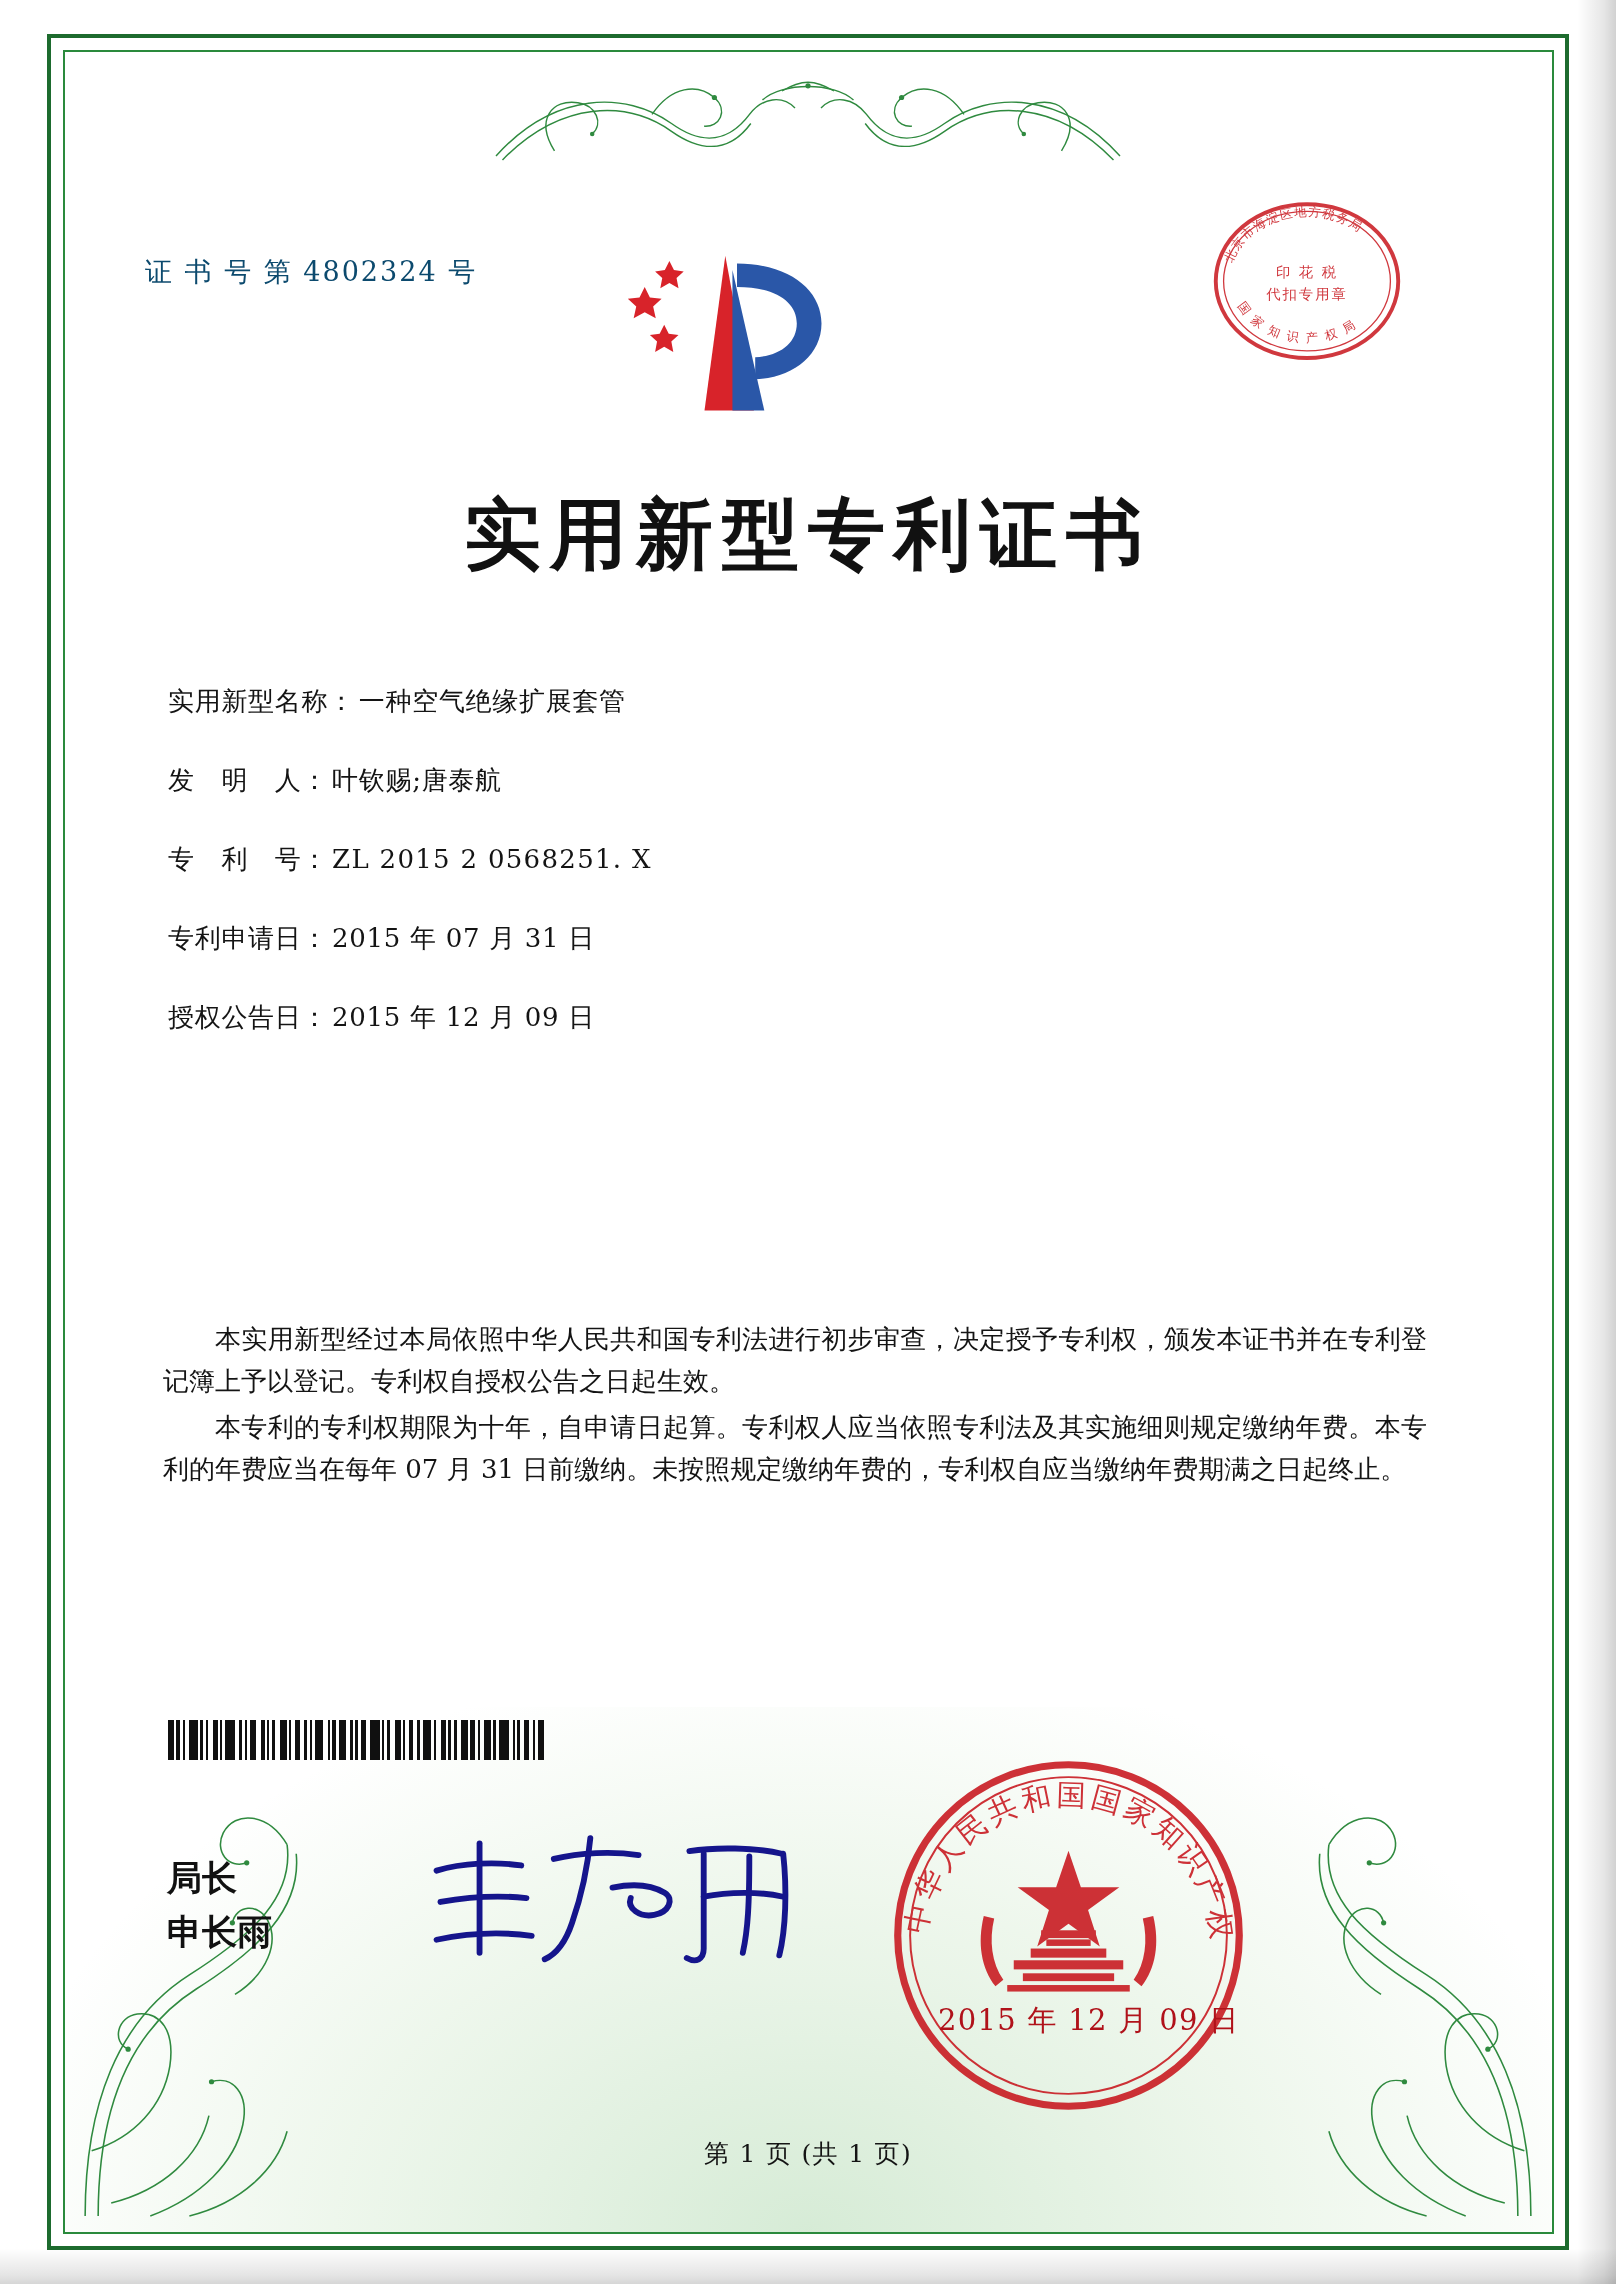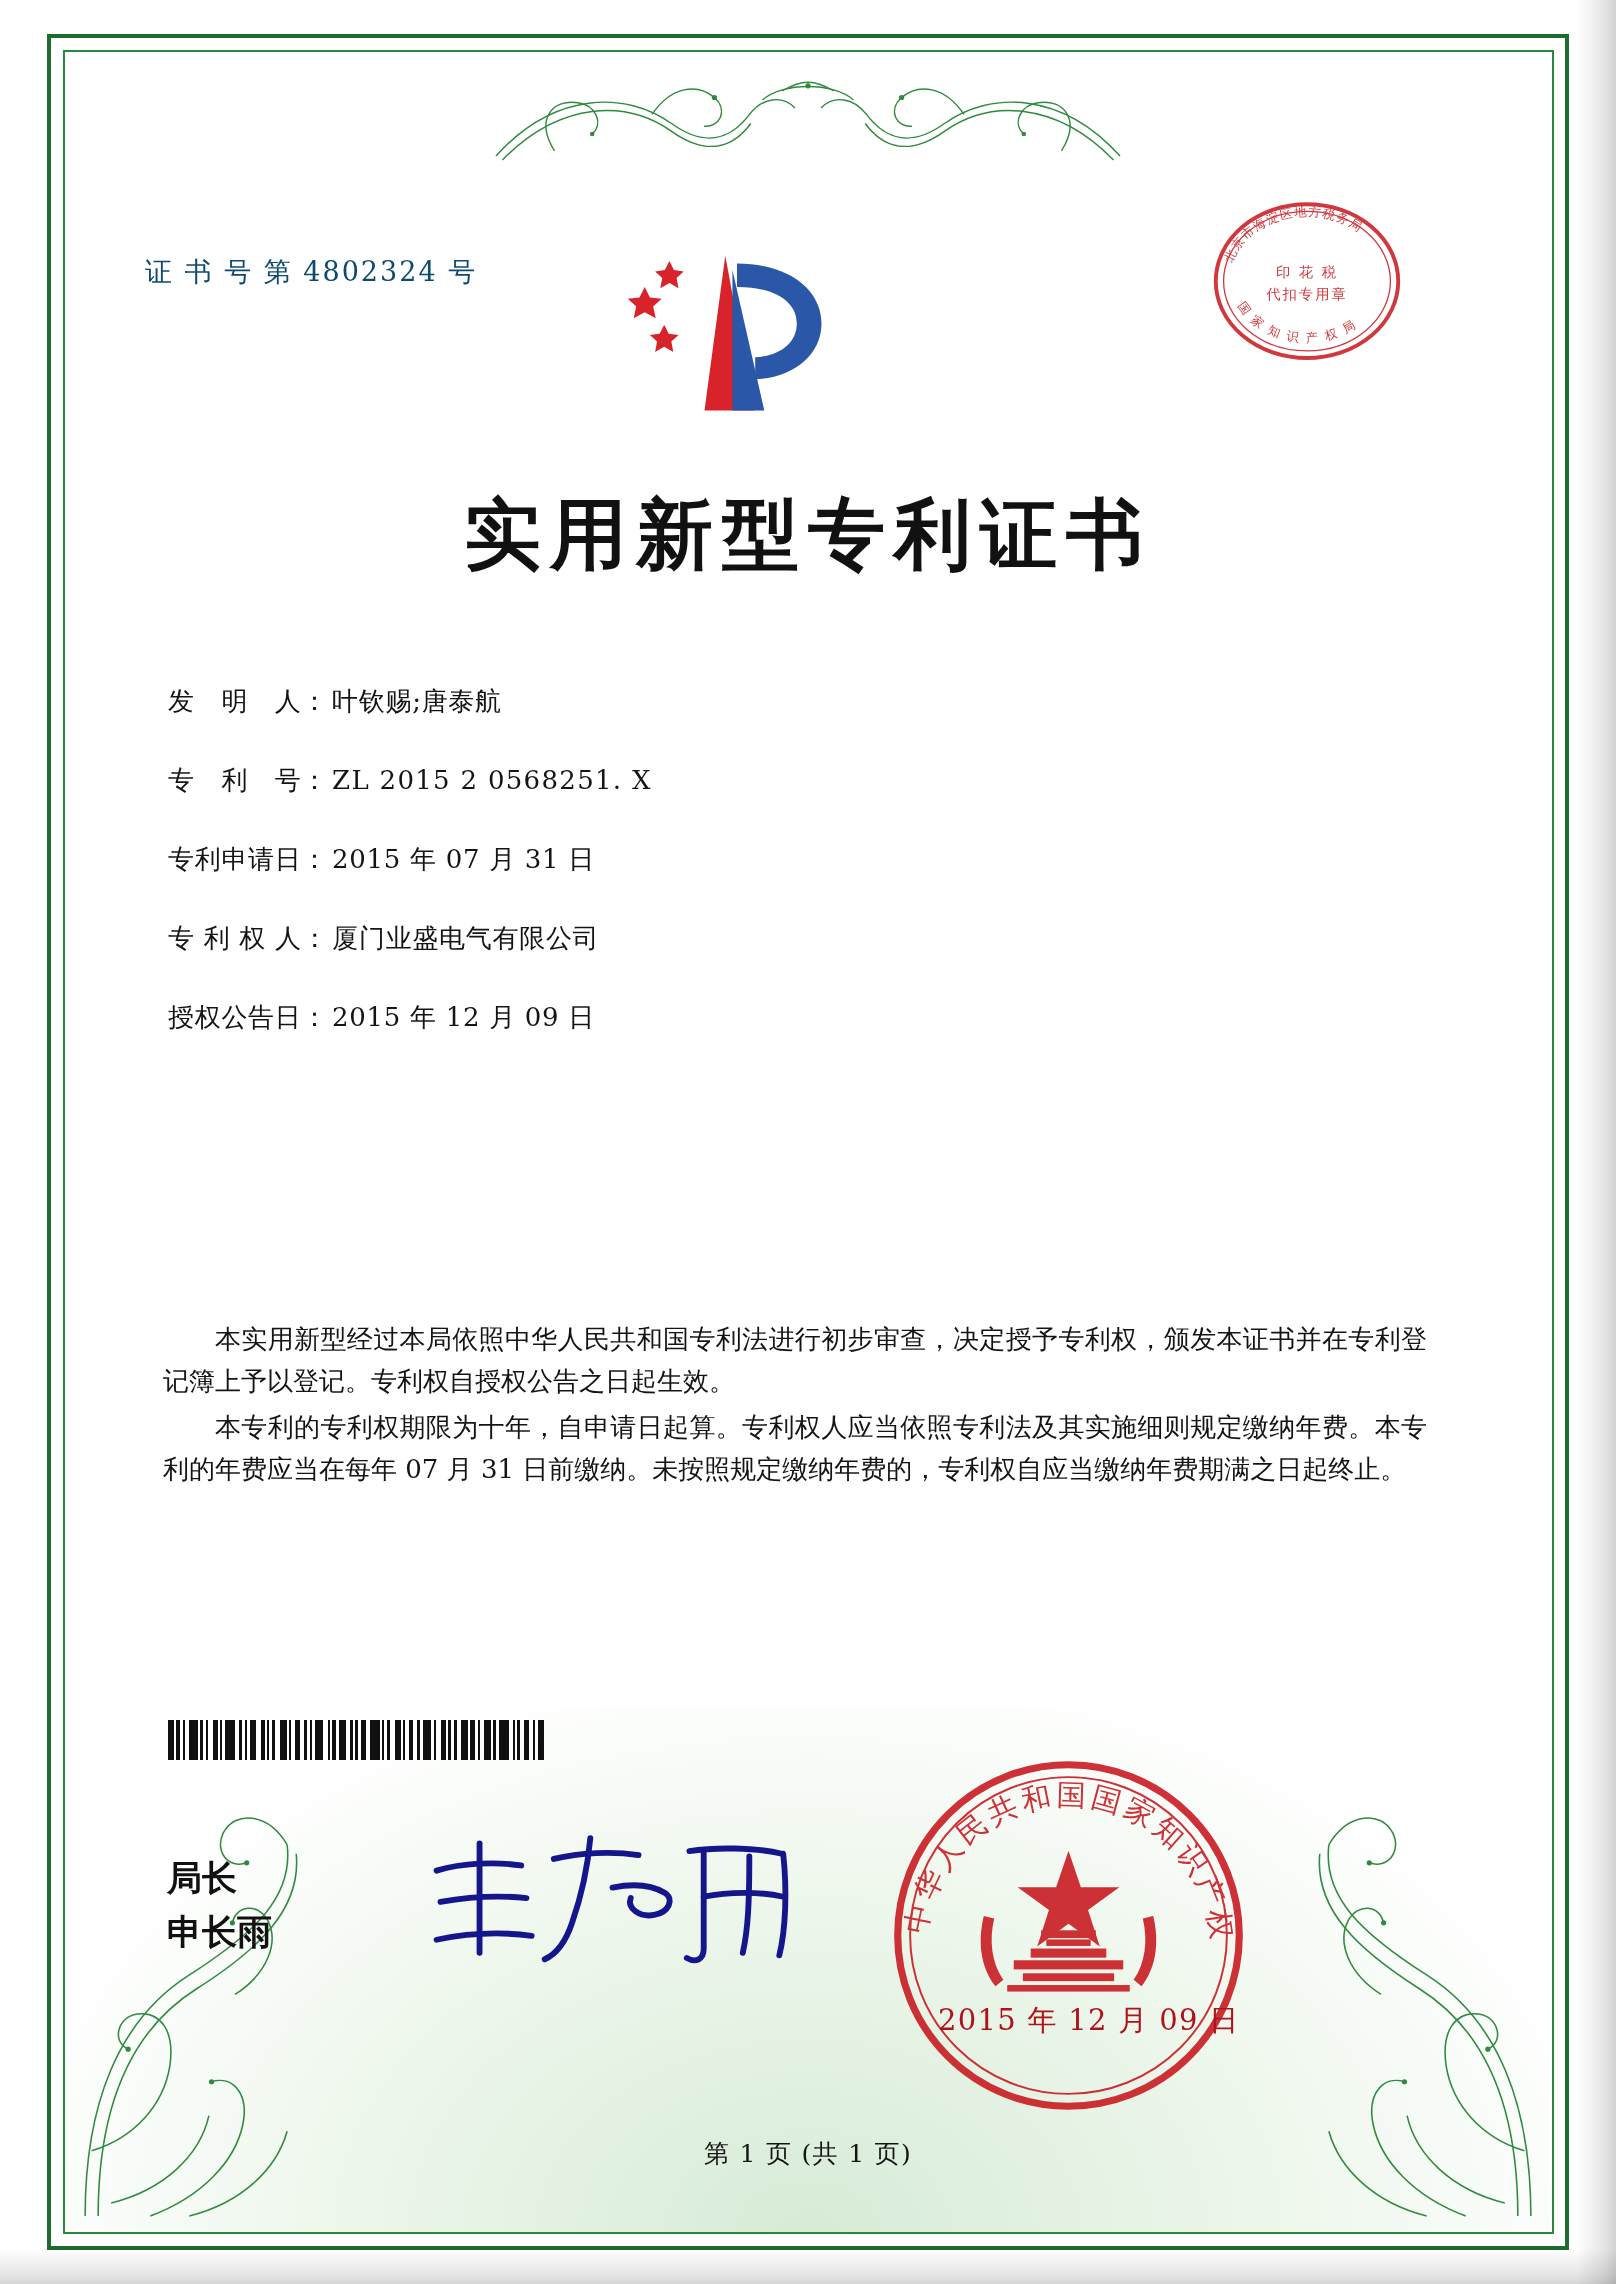--- a/index.html
+++ b/index.html
@@ -302,34 +302,34 @@
     </g>
     <polygon points="152,12 196,250 120,250" fill="#d8232a"></polygon>
     <polygon points="163,34 163,250 212,250" fill="#2a57a8"></polygon>
     <path d="M170,24 C252,24 300,66 300,116 C300,166 254,200 198,202 L198,168 C236,166 262,146 262,116 C262,84 230,60 170,60 Z" fill="#2a57a8"></path>
   </svg>
 
   <div class="main-title">实用新型专利证书</div>
 
   <div class="fields">
     <div class="field-row">
+      <span class="field-label">实用新型名称：</span>
+      <span class="field-value">一种空气绝缘扩展套管</span>
+    </div>
+    <div class="field-row">
       <span class="field-label">发　明　人：</span>
       <span class="field-value">叶钦赐;唐泰航</span>
     </div>
     <div class="field-row">
       <span class="field-label">专　利　号：</span>
       <span class="field-value latin">ZL 2015 2 0568251. X</span>
     </div>
     <div class="field-row">
       <span class="field-label">专利申请日：</span>
       <span class="field-value">2015 年 07 月 31 日</span>
-    </div>
-    <div class="field-row">
-      <span class="field-label">专 利 权 人：</span>
-      <span class="field-value">厦门业盛电气有限公司</span>
     </div>
     <div class="field-row">
       <span class="field-label">授权公告日：</span>
       <span class="field-value">2015 年 12 月 09 日</span>
     </div>
   </div>
 
   <div class="body-text">
     <p>本实用新型经过本局依照中华人民共和国专利法进行初步审查，决定授予专利权，颁发本证书并在专利登记簿上予以登记。专利权自授权公告之日起生效。</p>
     <p>本专利的专利权期限为十年，自申请日起算。专利权人应当依照专利法及其实施细则规定缴纳年费。本专利的年费应当在每年 07 月 31 日前缴纳。未按照规定缴纳年费的，专利权自应当缴纳年费期满之日起终止。</p>

